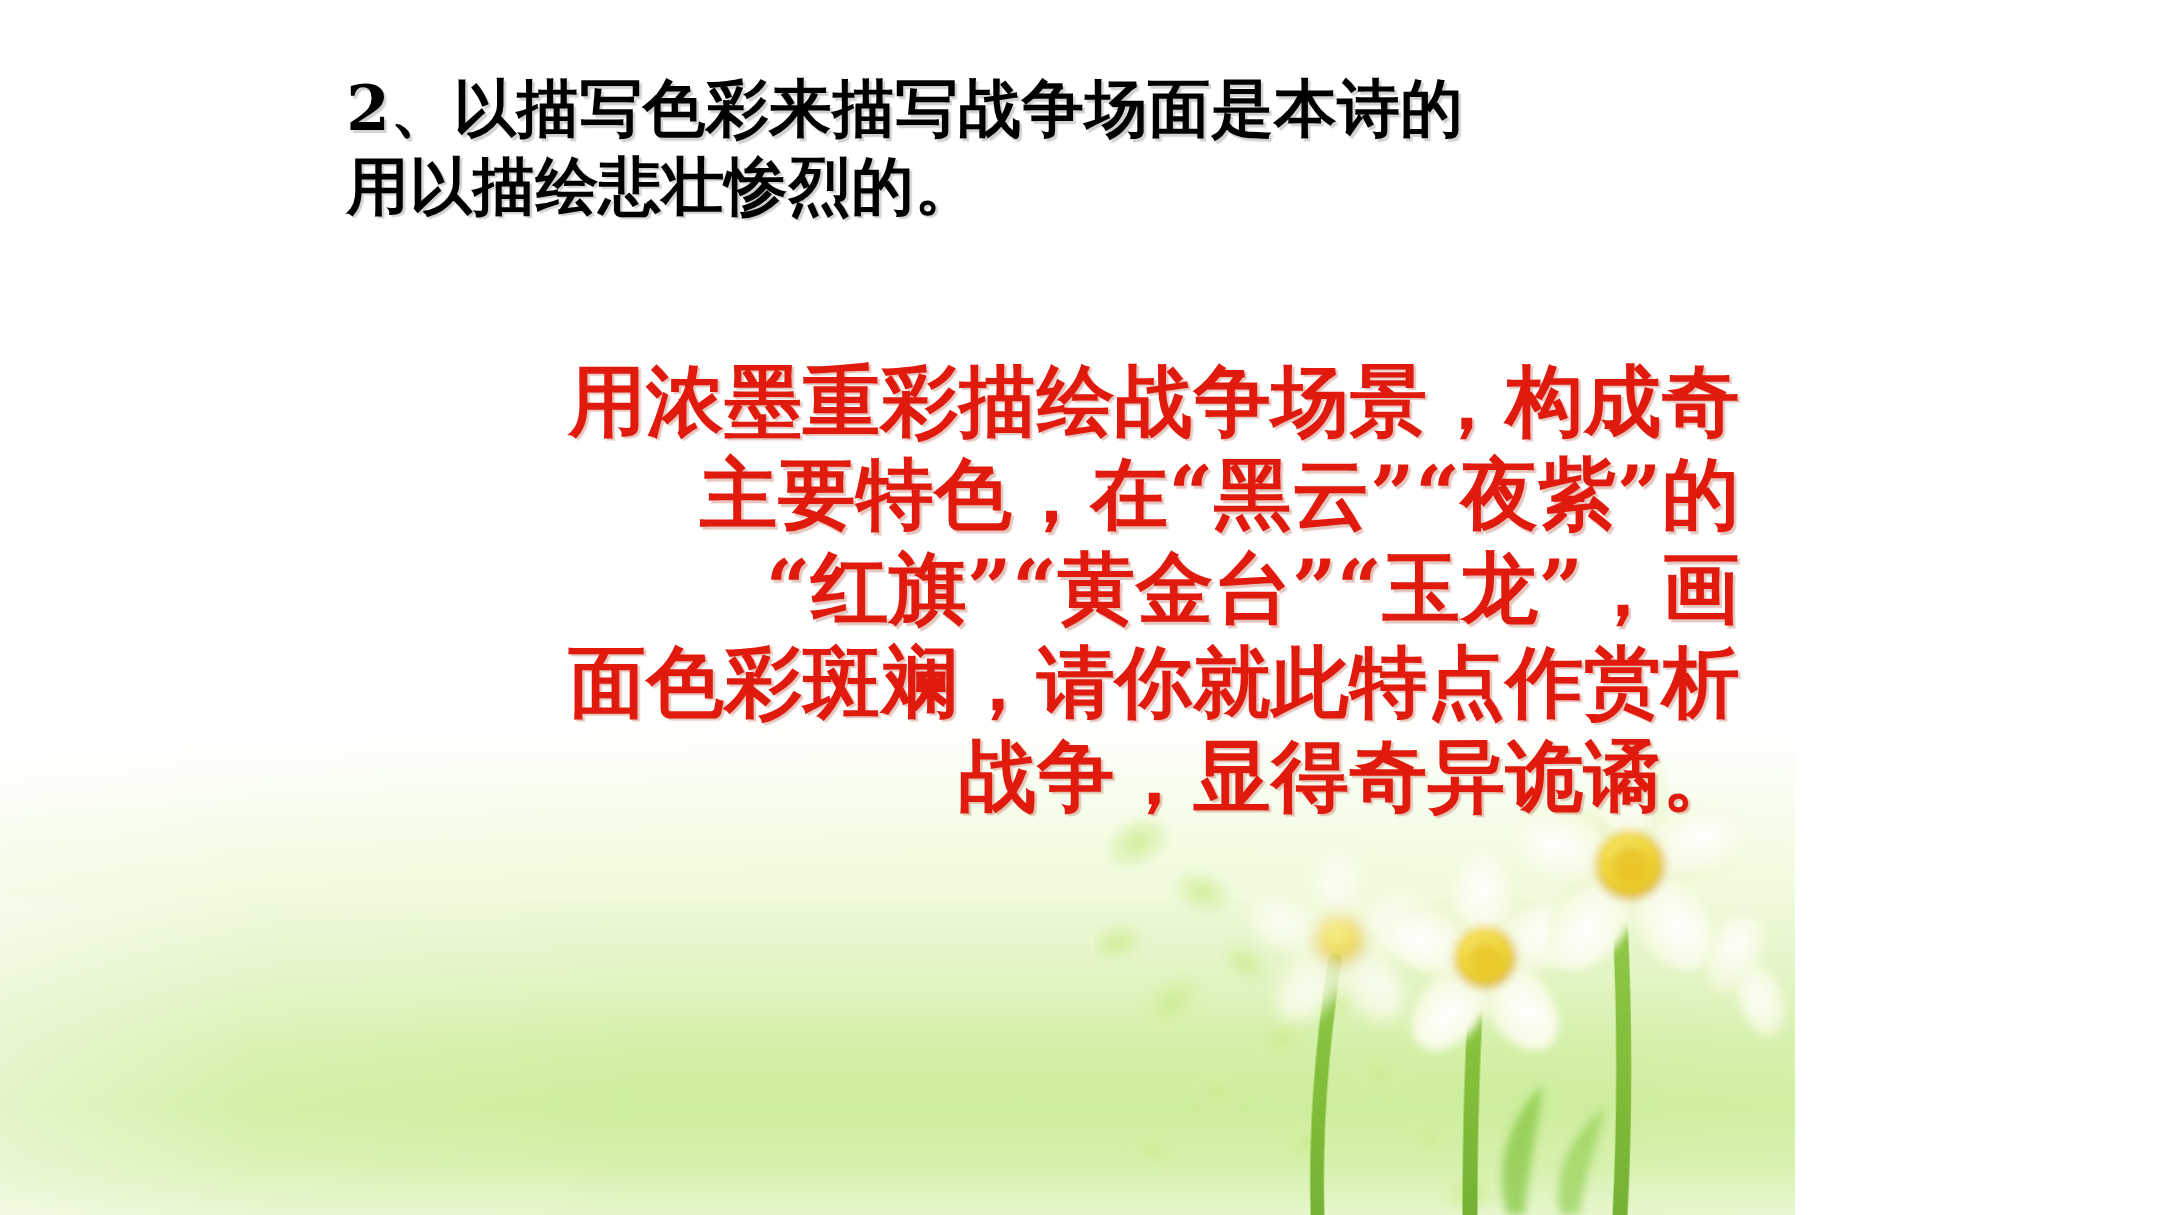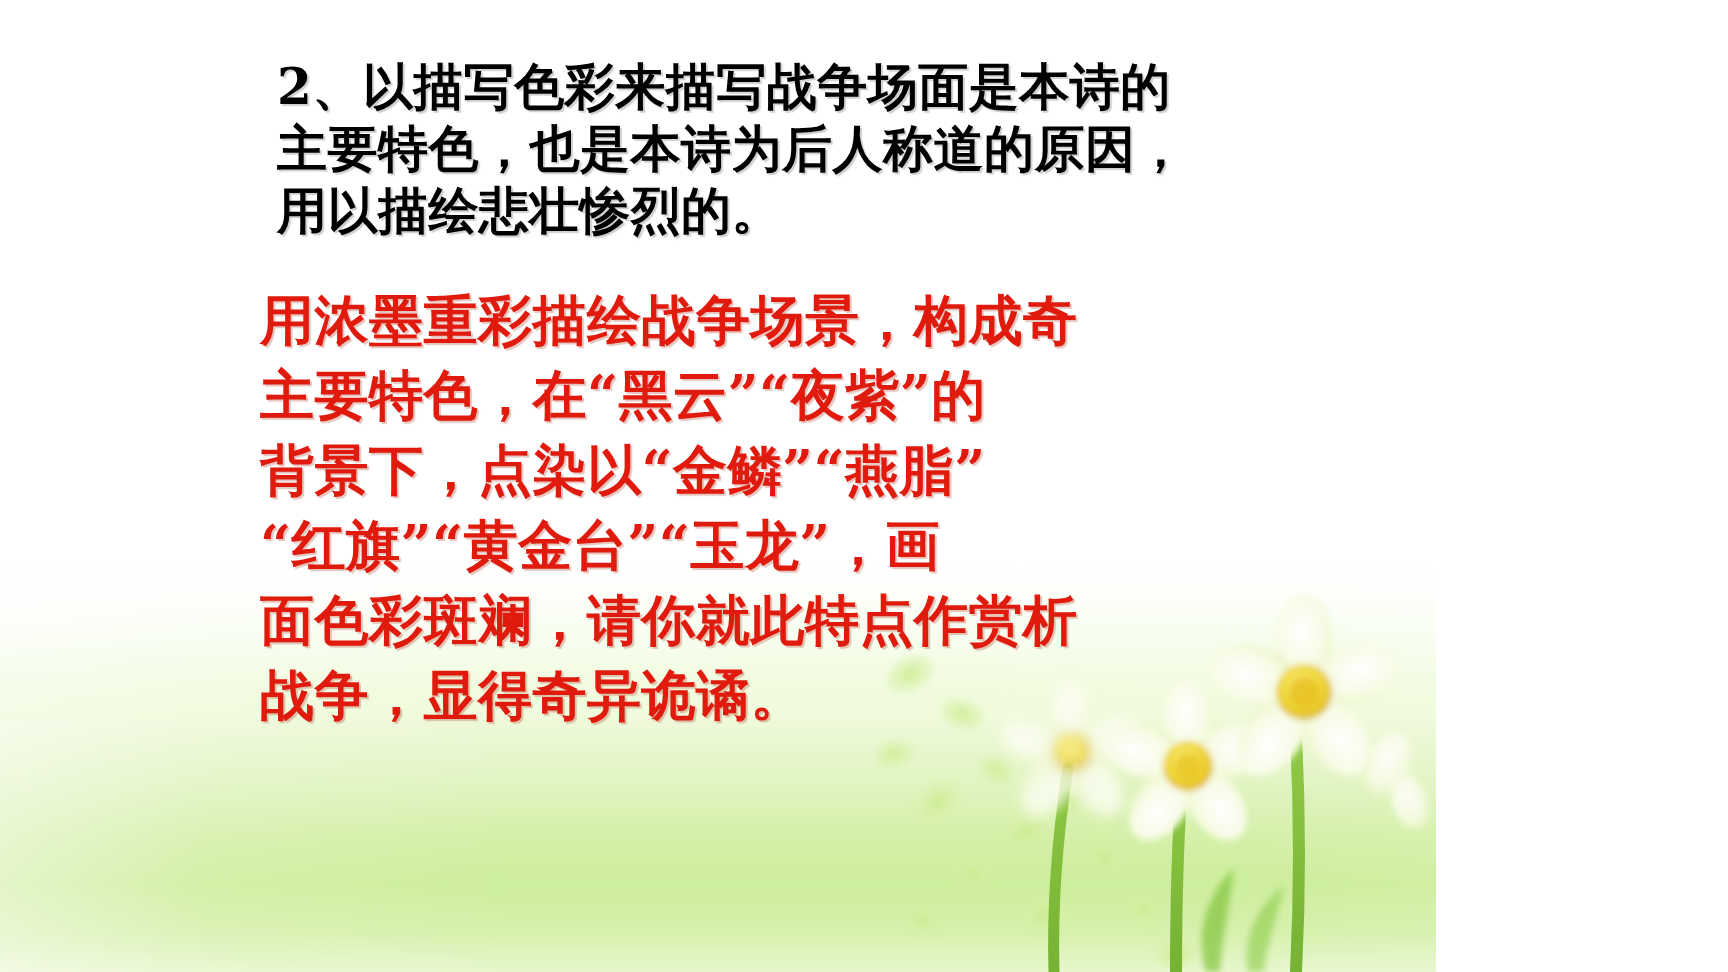--- a/index.html
+++ b/index.html
@@ -89,30 +89,31 @@
     font-size: 50px;
     line-height: 62px;
     letter-spacing: 0.5px;
     text-shadow: 2px 2px 1px rgba(120,120,120,0.35);
     font-family: "DejaVu Serif", "Liberation Serif", serif;
   }
   .question-block .qline { white-space: pre; }
 
   .answer-block {
     position: absolute;
-    left: 260px;
+    left: 272px;
     top: 283px;
     width: 1120px;
     color: #e01b0e;
     font-weight: 700;
-    font-size: 54px;
+    font-size: 62px;
     line-height: 75px;
     letter-spacing: 0.5px;
     text-shadow: 2px 2px 1px rgba(170,60,40,0.30);
     font-family: "DejaVu Serif", "Liberation Serif", serif;
+    text-align: right;
   }
   .answer-block .aline { white-space: pre; }
 </style>
 </head>
 <body>
 
 <div id="slide">
 
   <div class="bg-gradient"></div>
   <div class="bg-side-fade"></div>
@@ -228,26 +229,24 @@
       <ellipse cx="28" cy="22" rx="18" ry="13.5" fill="none" stroke="#ffffff" stroke-width="2.4"></ellipse>
       <path d="M20 12 C 23 20 25 25 27 30 L29 30 C 27 24 25 18 23 12 Z" fill="#ffffff"></path>
       <path d="M36 12 C 33 20 31 25 29 30 L27 30 C 29 24 31 18 33 12 Z" fill="#ffffff"></path>
       <path d="M28 14 C 28 21 28 26 28 31 L30 31 C 30 25 30 19 30 14 Z" fill="#ffffff"></path>
       <circle cx="28" cy="22" r="3" fill="#2e9d3a"></circle>
     </svg>
   </div>
 
   <div class="question-block">
     <div class="qline">2、以描写色彩来描写战争场面是本诗的</div>
-    <div class="qline">主要特色，也是本诗为后人称道的原因，</div>
     <div class="qline">用以描绘悲壮惨烈的。</div>
   </div>
 
   <div class="answer-block">
     <div class="aline">用浓墨重彩描绘战争场景，构成奇</div>
     <div class="aline">主要特色，在“黑云”“夜紫”的</div>
-    <div class="aline">背景下，点染以“金鳞”“燕脂”</div>
     <div class="aline">“红旗”“黄金台”“玉龙”，画</div>
     <div class="aline">面色彩斑斓，请你就此特点作赏析</div>
     <div class="aline">战争，显得奇异诡谲。</div>
   </div>
 
 </div>
 
 </body></html>

